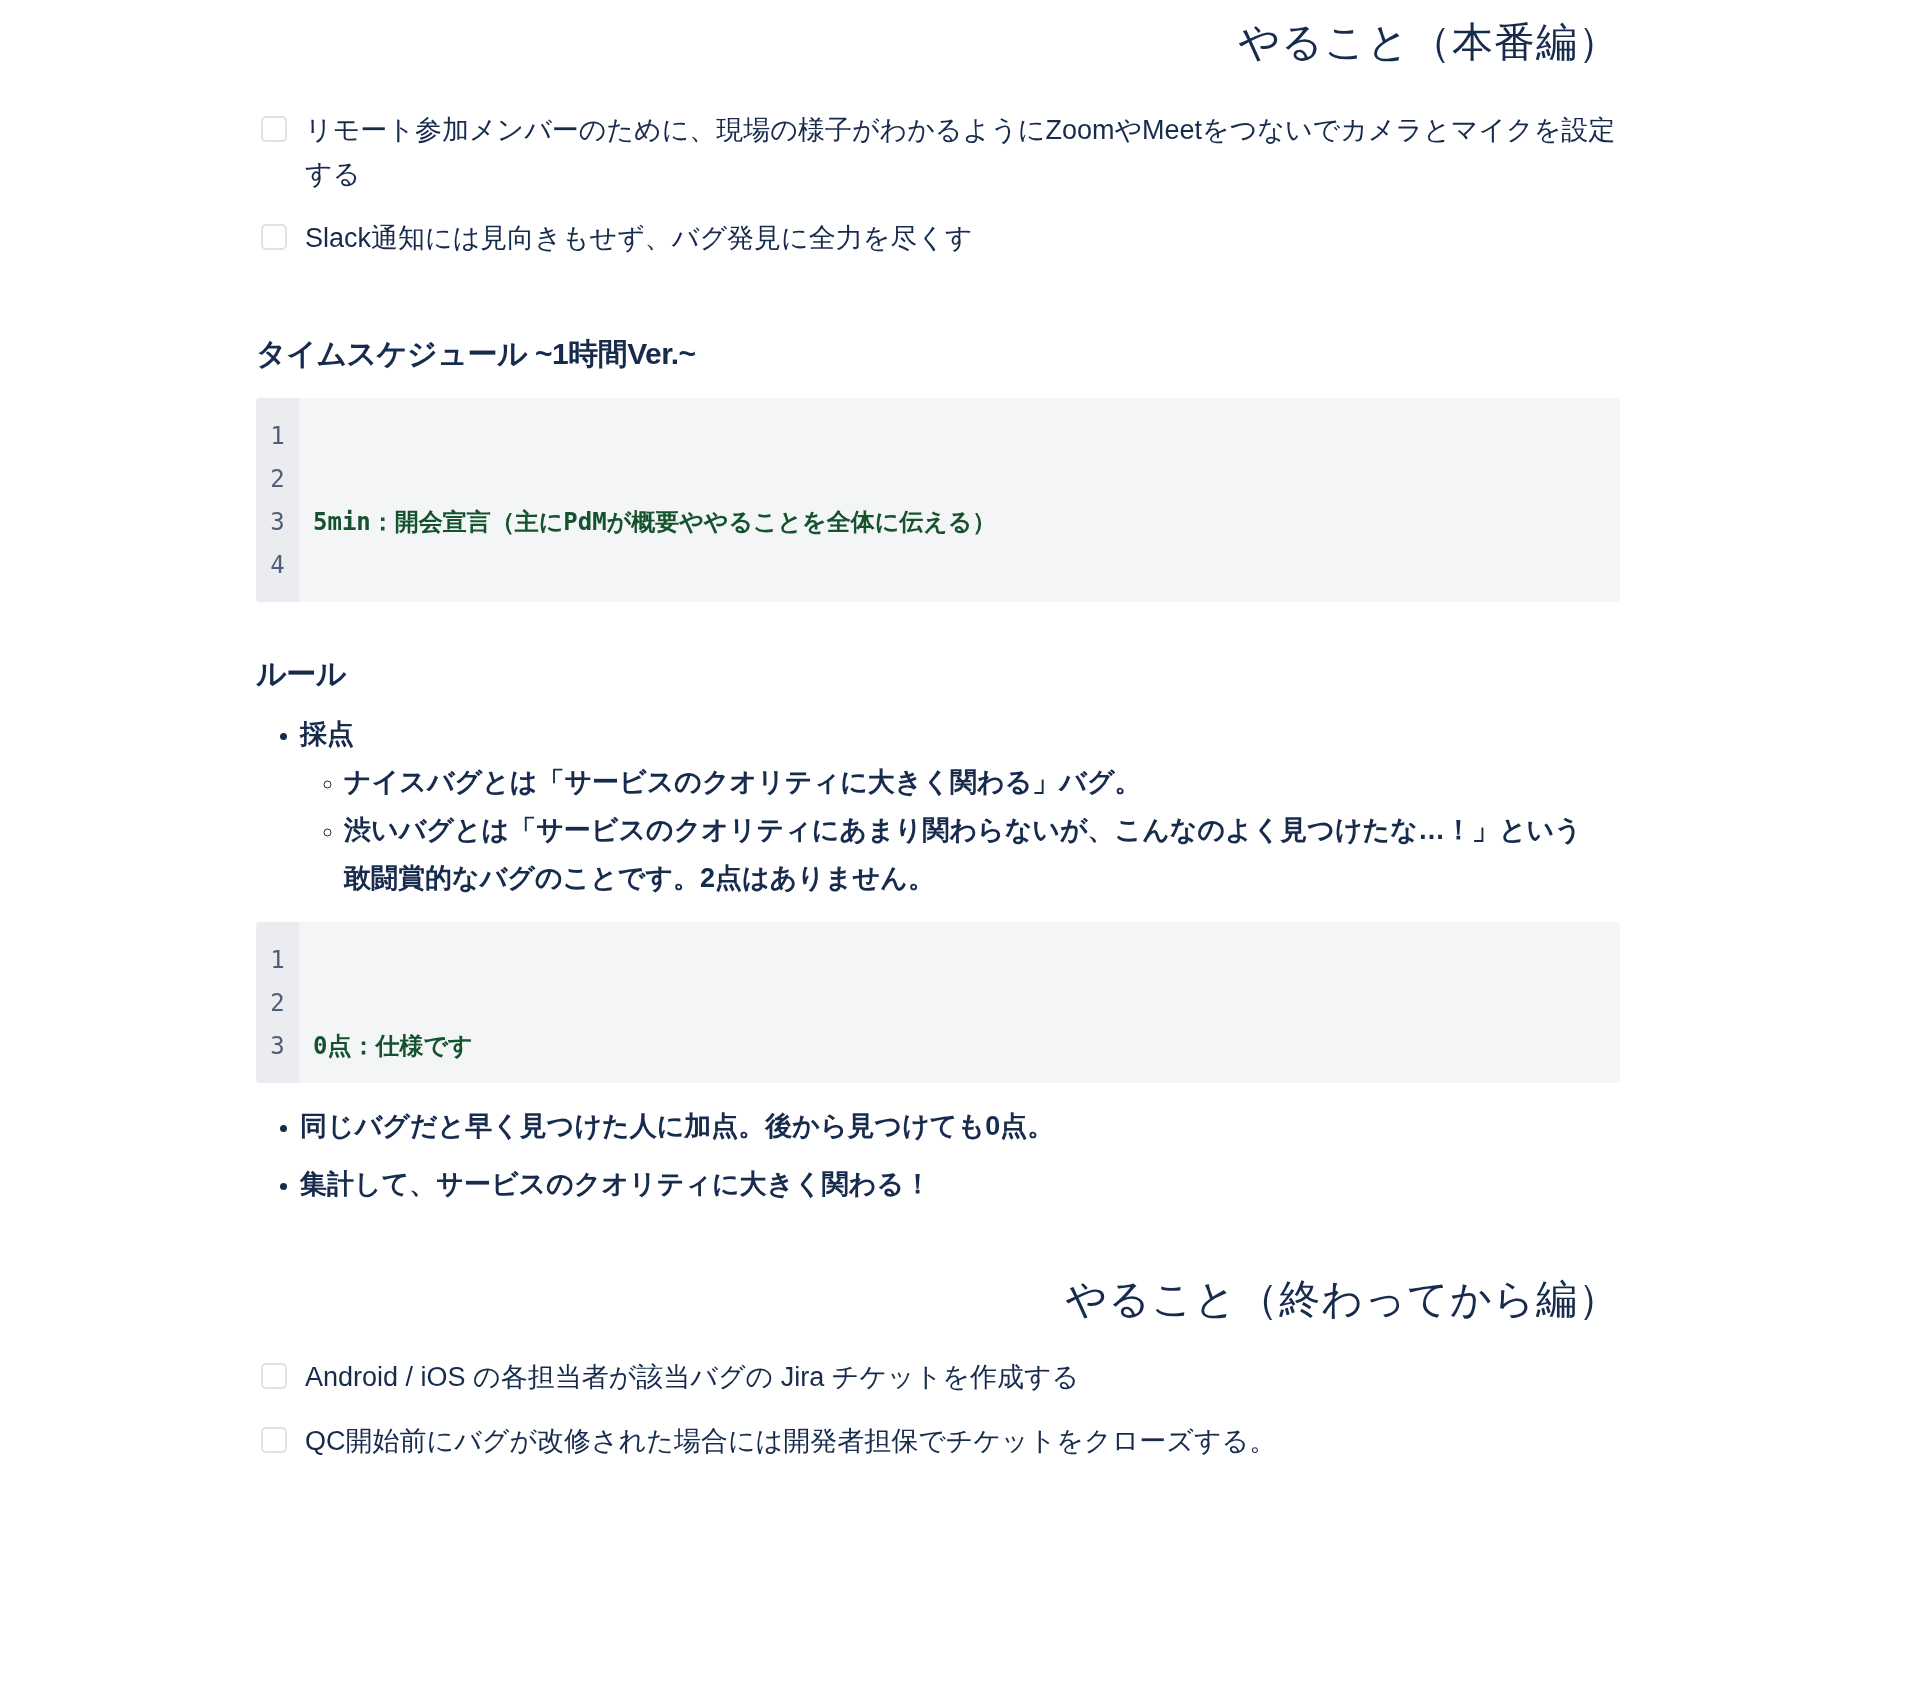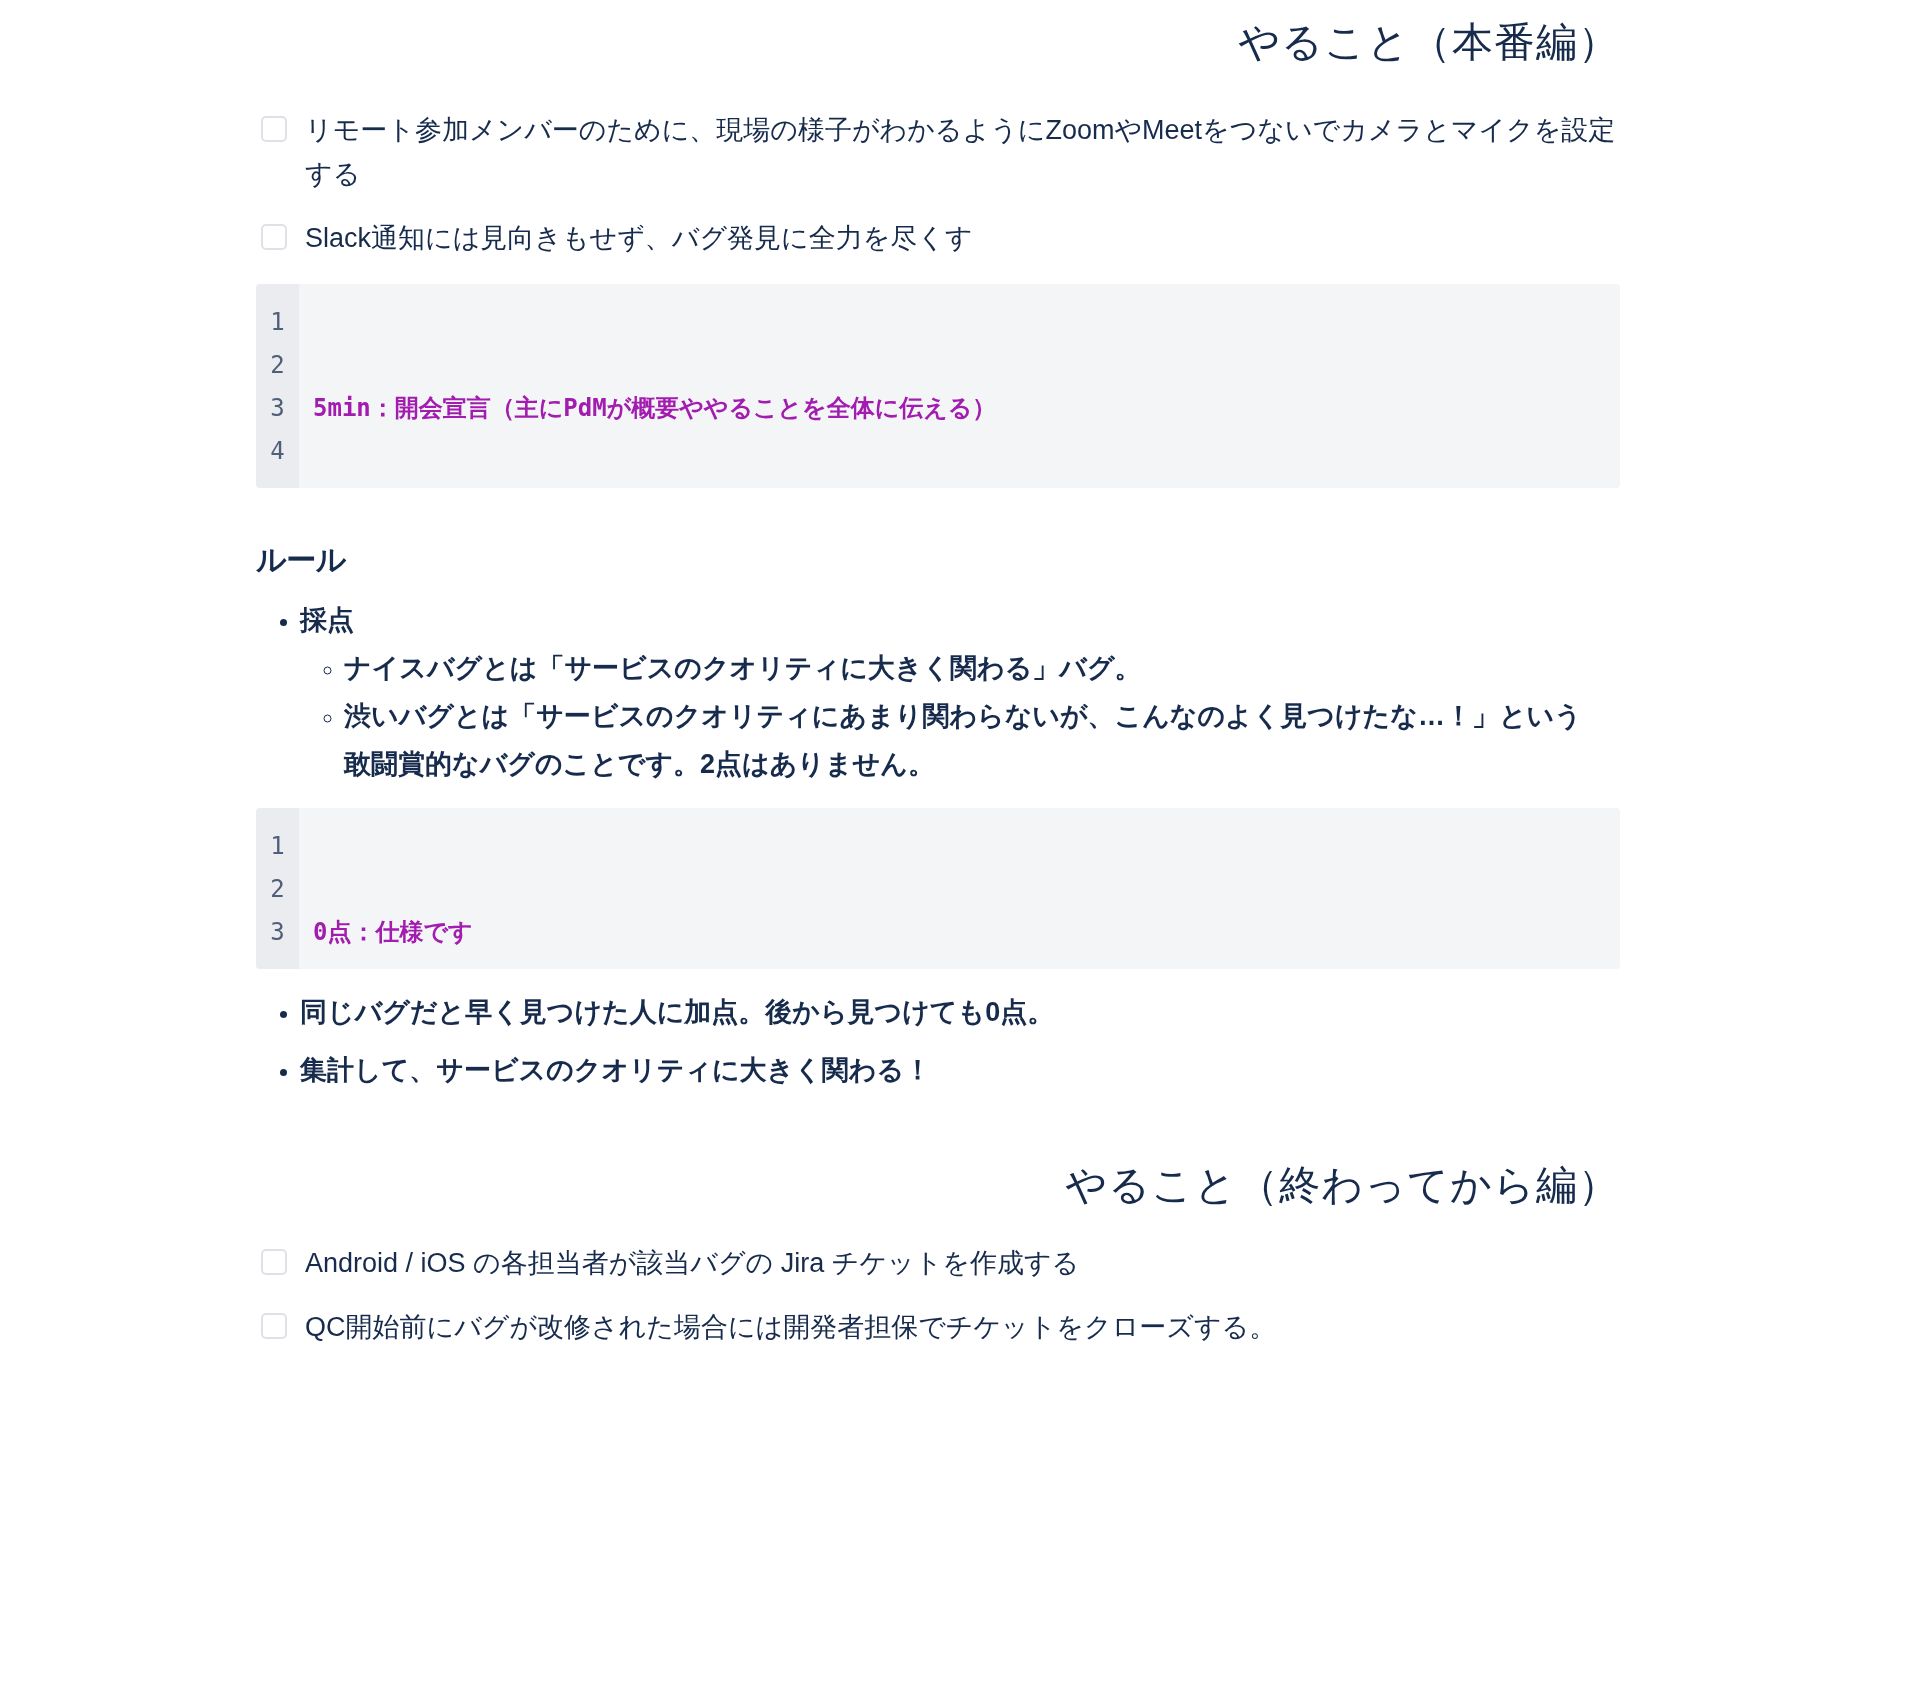--- a/index.html
+++ b/index.html
@@ -72,21 +72,21 @@
       background: #ebecf0;
       width: 43px;
       padding: 17px 0 17px 0;
       text-align: center;
       color: #505f79;
       flex-shrink: 0;
     }
     .code-lines {
       padding: 17px 14px;
       white-space: pre;
-      color: #a21caf;
+      color: #14532d;
       font-weight: 700;
     }
     .code-lines div, .code-gutter div {
       height: 43px;
     }
     ul.bullets {
       margin: 0;
       padding: 0 0 0 44px;
       list-style: disc;
       font-size: 27px;
@@ -111,20 +111,21 @@
     <li class="task-item" style="padding-right:0;">
       <span class="task-checkbox"></span>
       <span>リモート参加メンバーのために、現場の様子がわかるようにZoomやMeetをつないでカメラとマイクを設定する</span>
     </li>
     <li class="task-item" style="margin-top:20px;">
       <span class="task-checkbox"></span>
       <span>Slack通知には見向きもせず、バグ発見に全力を尽くす</span>
     </li>
   </ul>
 
+  <h2 class="section-subtitle" style="margin-top:74px;">タイムスケジュール ~1時間Ver.~</h2>
 
   <div class="code-block" style="margin-top:24px; height:204px;">
     <div class="code-gutter">
       <div>1</div>
       <div>2</div>
       <div>3</div>
       <div>4</div>
     </div>
     <div class="code-lines">
       <div>5min：開会宣言（主にPdMが概要ややることを全体に伝える）</div>

